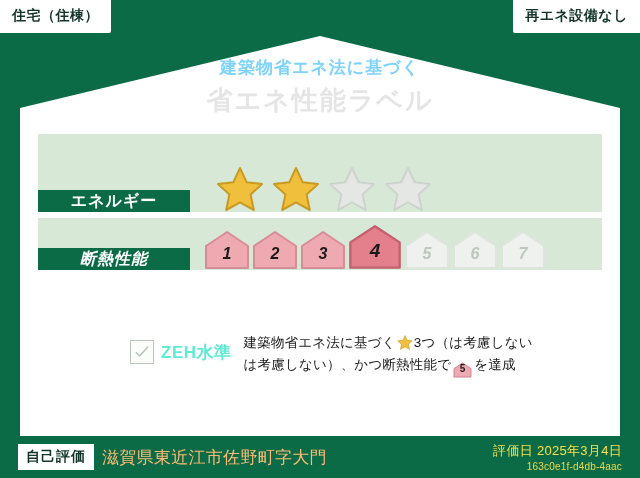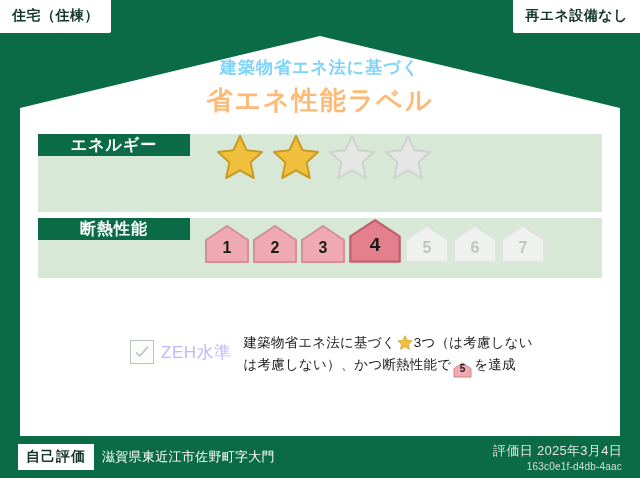--- a/index.html
+++ b/index.html
@@ -40,35 +40,35 @@
 
   
   .title-wrap{
     position:absolute;left:0;right:0;top:56px;text-align:center;z-index:5;
   }
   .title-sub{
     color:#7dd3fc;font-size:17px;font-weight:bold;letter-spacing:1px;
     margin:0 0 4px 0;
   }
   .title-main{
-    color:#fdba74;font-size:26px;font-weight:bold;letter-spacing:2px;
+    color:#e5e5e5;font-size:26px;font-weight:bold;letter-spacing:2px;
     margin:0;
   }
 
   
   .rows{
     position:absolute;left:38px;right:38px;top:134px;z-index:5;
   }
   .perf-row{
-    display:flex;align-items:flex-start;
+    display:flex;align-items:flex-end;
     background:#d8e8d6;
     height:78px;
     margin-bottom:6px;
   }
-  .perf-row.insul{height:60px;margin-bottom:0;}
+  .perf-row.insul{height:52px;margin-bottom:0;font-style:italic;}
   .row-label{
     flex:0 0 152px;
     background:#0b6b46;
     color:#ffffff;
     display:flex;flex-direction:column;align-items:center;justify-content:center;
     font-weight:bold;font-size:16px;line-height:1.35;letter-spacing:1px;
   }
   .row-label .l2{display:block;}
   .row-body{
     flex:1 1 auto;display:flex;align-items:center;
@@ -103,21 +103,21 @@
     display:flex;align-items:flex-start;gap:12px;
   }
   .zeh{
     display:flex;align-items:center;gap:7px;flex:0 0 auto;padding-top:8px;
   }
   .zeh-box{
     width:22px;height:22px;border:1px solid #b9c6bd;background:#fbfdfb;
     display:flex;align-items:center;justify-content:center;
   }
   .zeh-text{
-    color:#c4b5fd;font-size:17px;font-weight:normal;letter-spacing:.5px;
+    color:#5eead4;font-size:17px;font-weight:bold;letter-spacing:.5px;
   }
   .desc{
     color:#1a1a1a;font-size:13.5px;line-height:1.62;flex:1 1 auto;
     letter-spacing:.2px;
   }
   .inline-star{vertical-align:-3px;width:16px;height:15px;margin:0 1px;}
   .inline-house{
     display:inline-flex;align-items:flex-end;justify-content:center;
     position:relative;width:19px;height:16px;vertical-align:-3px;margin:0 2px;
   }
@@ -129,23 +129,23 @@
     position:absolute;left:0;right:0;bottom:0;height:42px;z-index:6;
     display:flex;align-items:center;
   }
   .footer-left{
     display:flex;align-items:center;gap:8px;margin-left:18px;
   }
   .self-badge{
     background:#ffffff;color:#14352a;font-weight:bold;font-size:14px;
     padding:4px 8px;letter-spacing:1px;white-space:nowrap;
   }
-  .address{color:#ffffff;font-size:13px;white-space:nowrap;letter-spacing:.3px;}
+  .address{color:#fdba74;font-size:17px;white-space:nowrap;letter-spacing:.3px;}
   .footer-right{
-    margin-left:auto;margin-right:18px;text-align:right;color:#e5e5e5;
+    margin-left:auto;margin-right:18px;text-align:right;color:#fde047;
   }
   .eval-date{font-size:13px;letter-spacing:.3px;}
   .doc-id{font-size:10px;opacity:.92;margin-top:1px;letter-spacing:.2px;}
 </style>
 </head>
 <body>
 
 <div id="label-root">
 
   <div class="inner-panel"></div>

